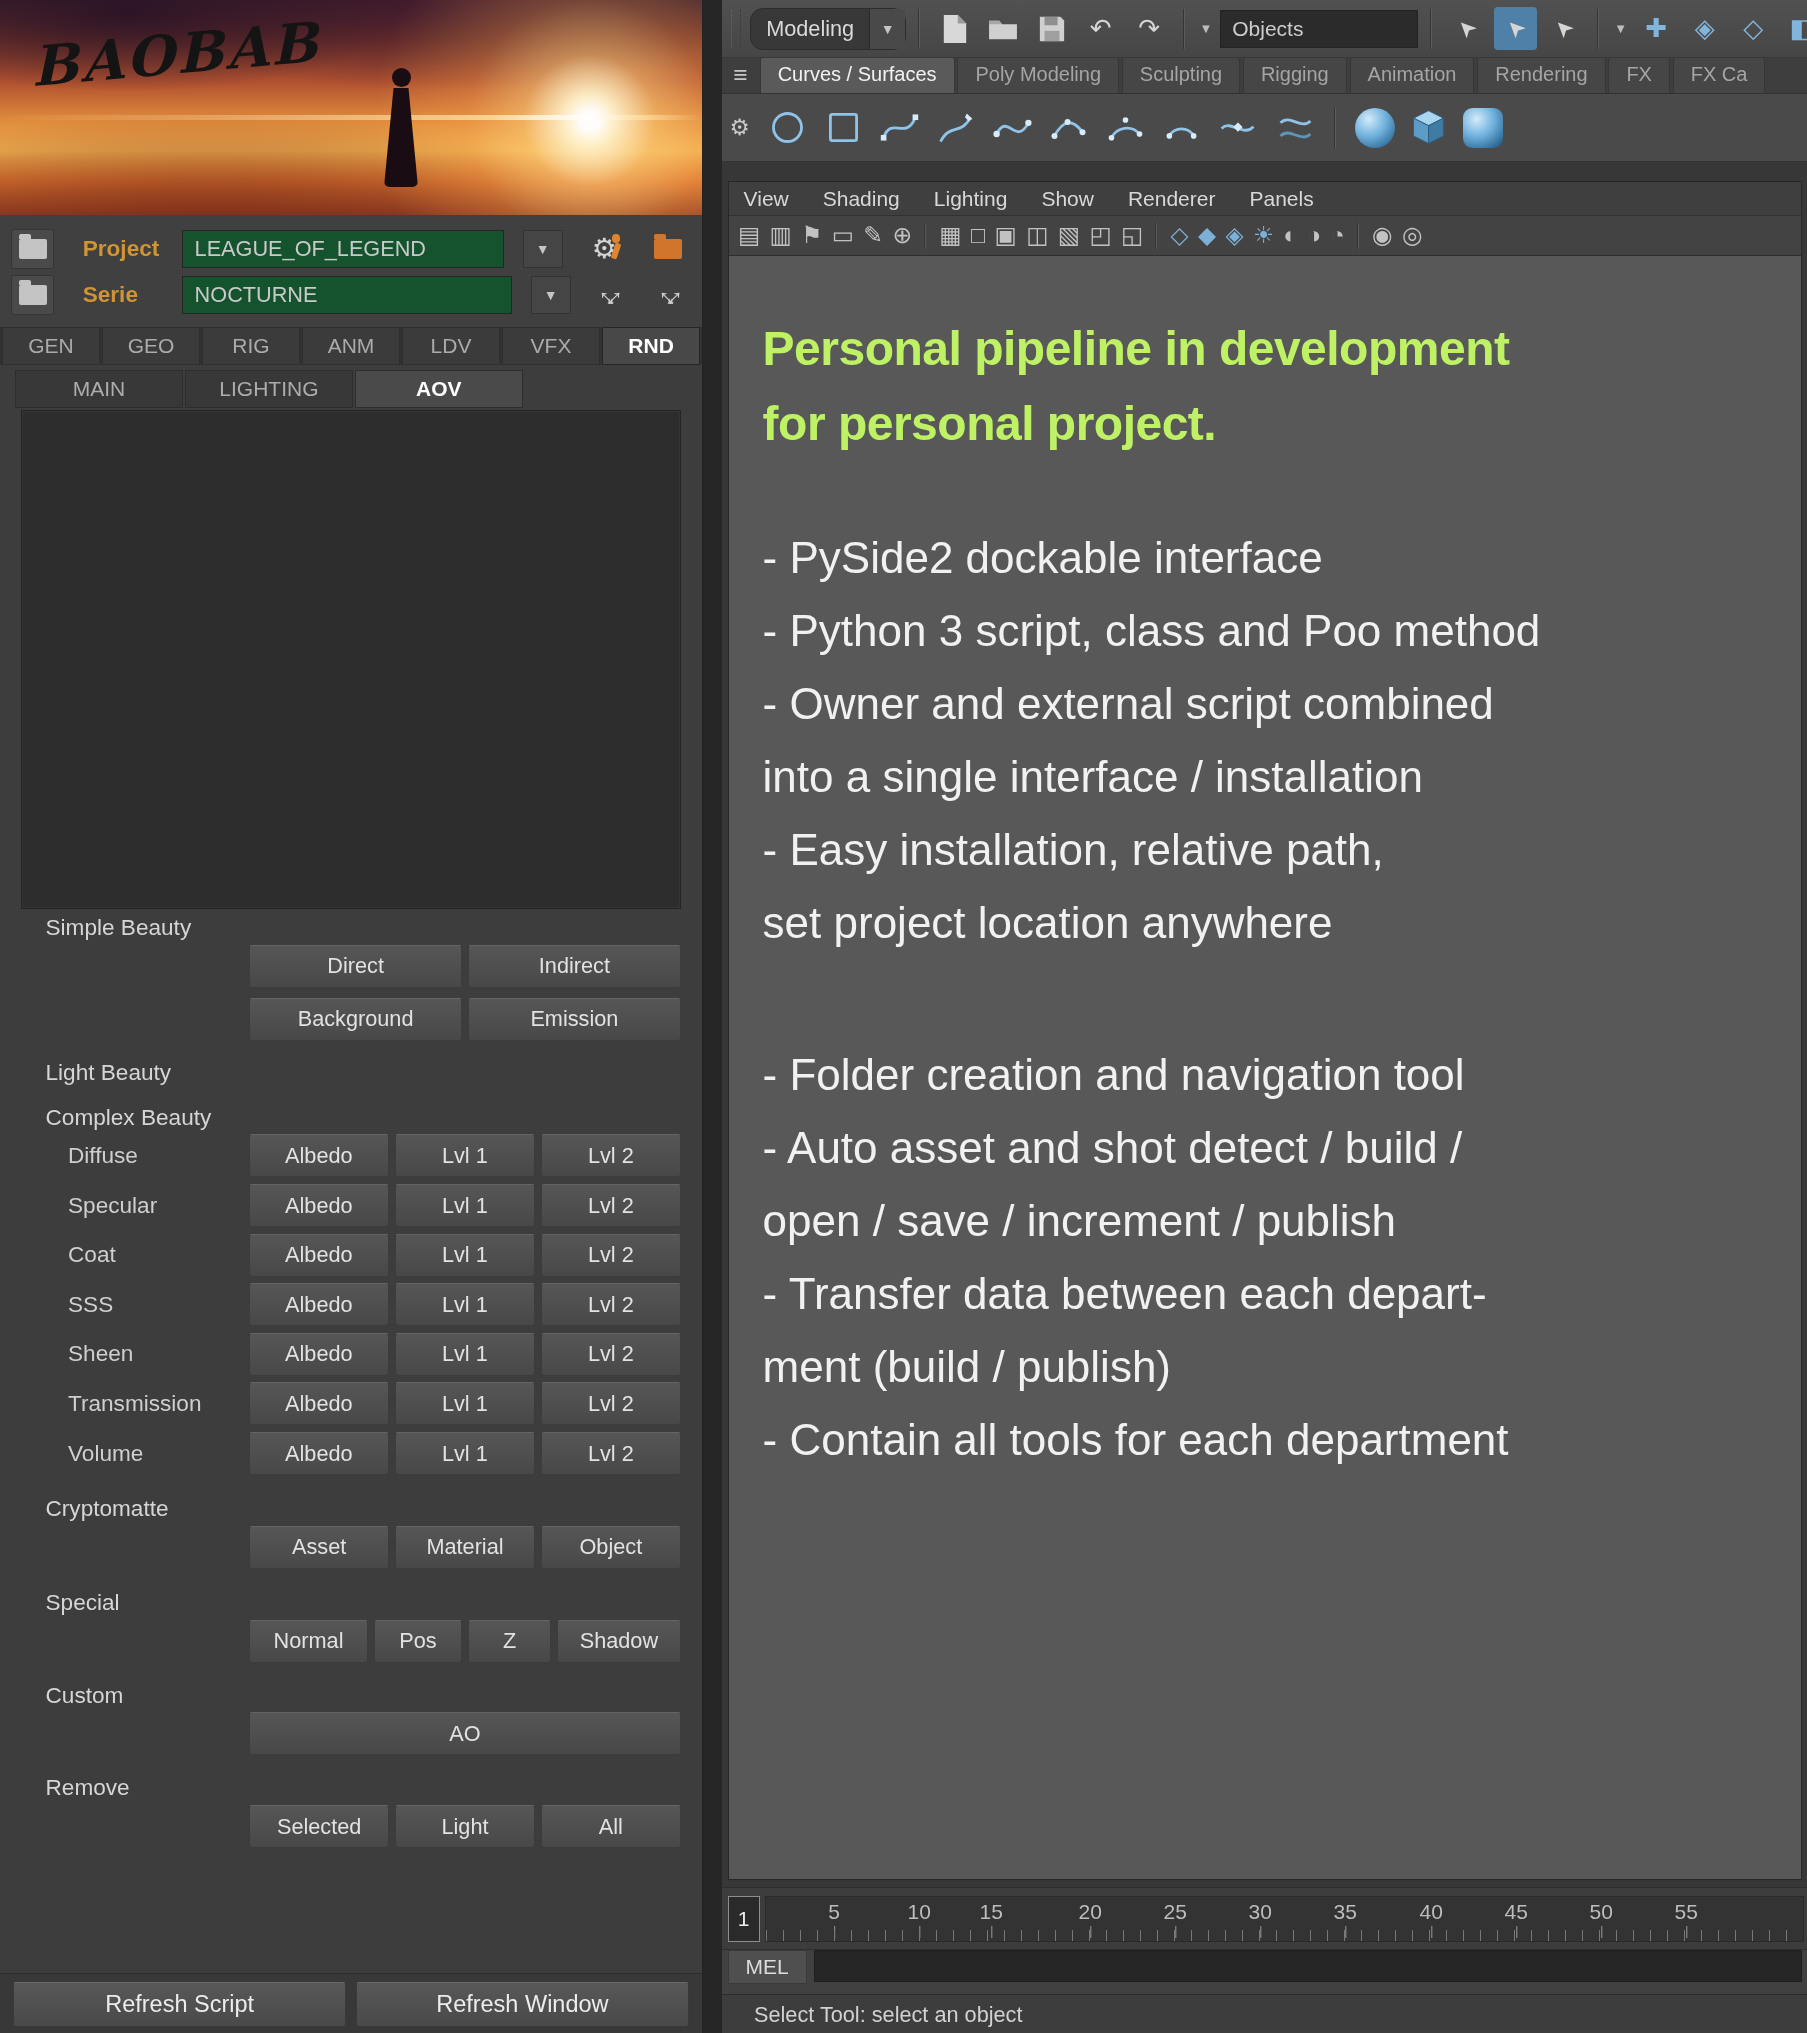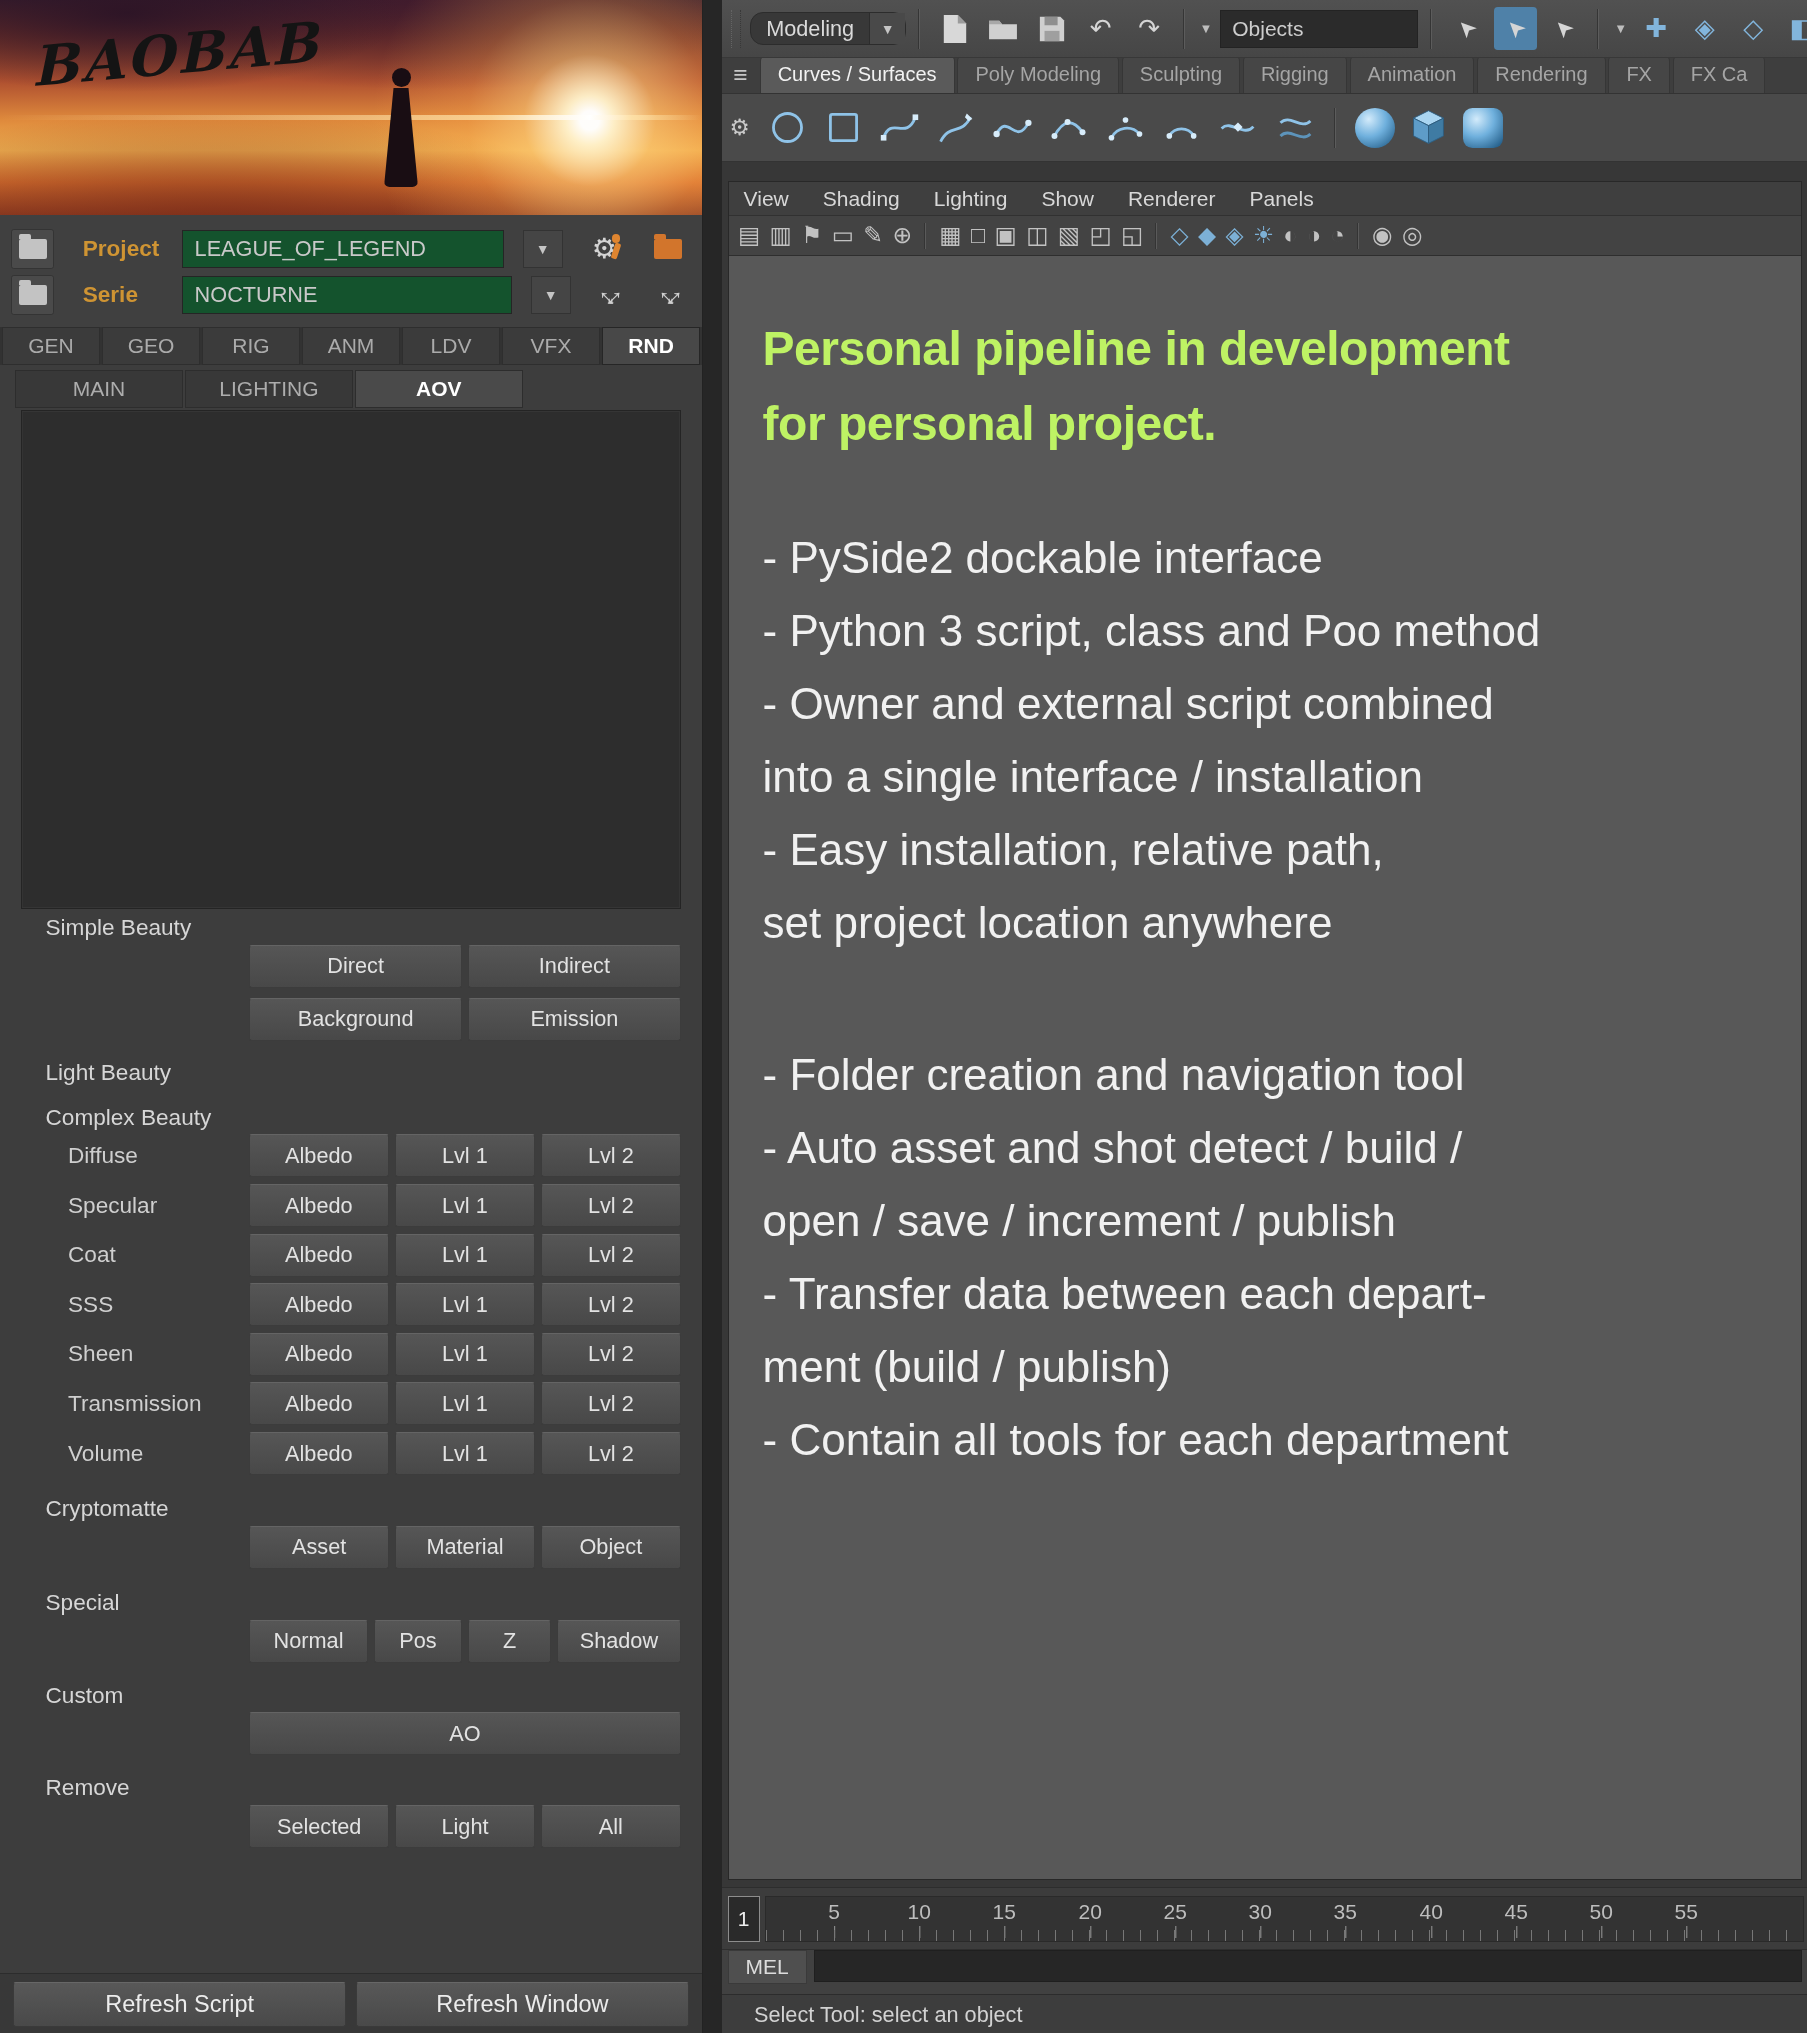--- a/index.html
+++ b/index.html
@@ -75,21 +75,21 @@
 
   
   .mid-gap { width:19px; background:#262626; }
 
   
   .right { flex:1; display:flex; flex-direction:column; overflow:hidden; }
 
   .toolbar1 { height:58px; background:linear-gradient(#515151,#464646); border-bottom:0.9px solid #383838; display:flex; align-items:center; padding:0 5.6px; gap:5.6px; overflow:hidden; white-space:nowrap; }
   .grip { width:9.4px; height:38px; border-left:1.9px dotted #646464; border-right:1.9px dotted #383838; margin:0 3.8px; flex:none; }
   .vsep { width:0.9px; height:40px; background:#5c5c5c; box-shadow:-0.9px 0 0 #333; margin:0 7.5px; flex:none; }
-  .combo { display:flex; height:33px; background:#383838; border:0.9px solid #2c2c2c; border-radius:13px; align-items:center; flex:none; }
+  .combo { display:flex; height:42px; background:#383838; border:0.9px solid #2c2c2c; border-radius:13px; align-items:center; flex:none; }
   .combo .ctxt { padding:0 15px; color:#dadada; font-size:21.7px; min-width:113px; }
   .combo .cArrow { width:36px; align-self:stretch; background:#494949; border-left:0.9px solid #2c2c2c; display:flex; align-items:center; justify-content:center; color:#c5c5c5; font-size:14px; }
   .ibtn { width:43px; height:43px; display:flex; align-items:center; justify-content:center; border-radius:3.8px; color:#d5d5d5; font-size:26px; flex:none; cursor:pointer; }
   .ibtn.activeblue { background:#4f81a8; }
   .ibtn .cur { display:inline-block; transform:rotate(-135deg); font-size:22.6px; }
   .blueic { color:#82b5dc; }
   .field { width:198px; height:38px; background:#2b2b2b; border:0.9px solid #232323; color:#cdcdcd; font-size:21px; display:flex; align-items:center; padding:0 11.3px; flex:none; }
   .smallarrow { color:#bdbdbd; font-size:13px; margin:0 1.9px; }
 
   .shelf-tabs { height:36px; background:#3e3e3e; display:flex; align-items:flex-end; padding-left:5.6px; gap:2.8px; overflow:hidden; border-bottom:0.9px solid #333; white-space:nowrap; }
@@ -515,21 +515,21 @@
         </div>
 
       </div>
     </div>
 
     <div class="timeline-row">
       <div class="curframe">1</div>
       <div class="ruler">
         <span class="tick" style="left:68px">5</span>
         <span class="tick" style="left:153px">10</span>
-        <span class="tick" style="left:238px">15</span>
+        <span class="tick" style="left:225px">15</span>
         <span class="tick" style="left:324px">20</span>
         <span class="tick" style="left:409px">25</span>
         <span class="tick" style="left:494px">30</span>
         <span class="tick" style="left:579px">35</span>
         <span class="tick" style="left:665px">40</span>
         <span class="tick" style="left:750px">45</span>
         <span class="tick" style="left:835px">50</span>
         <span class="tick" style="left:920px">55</span>
       </div>
     </div>

